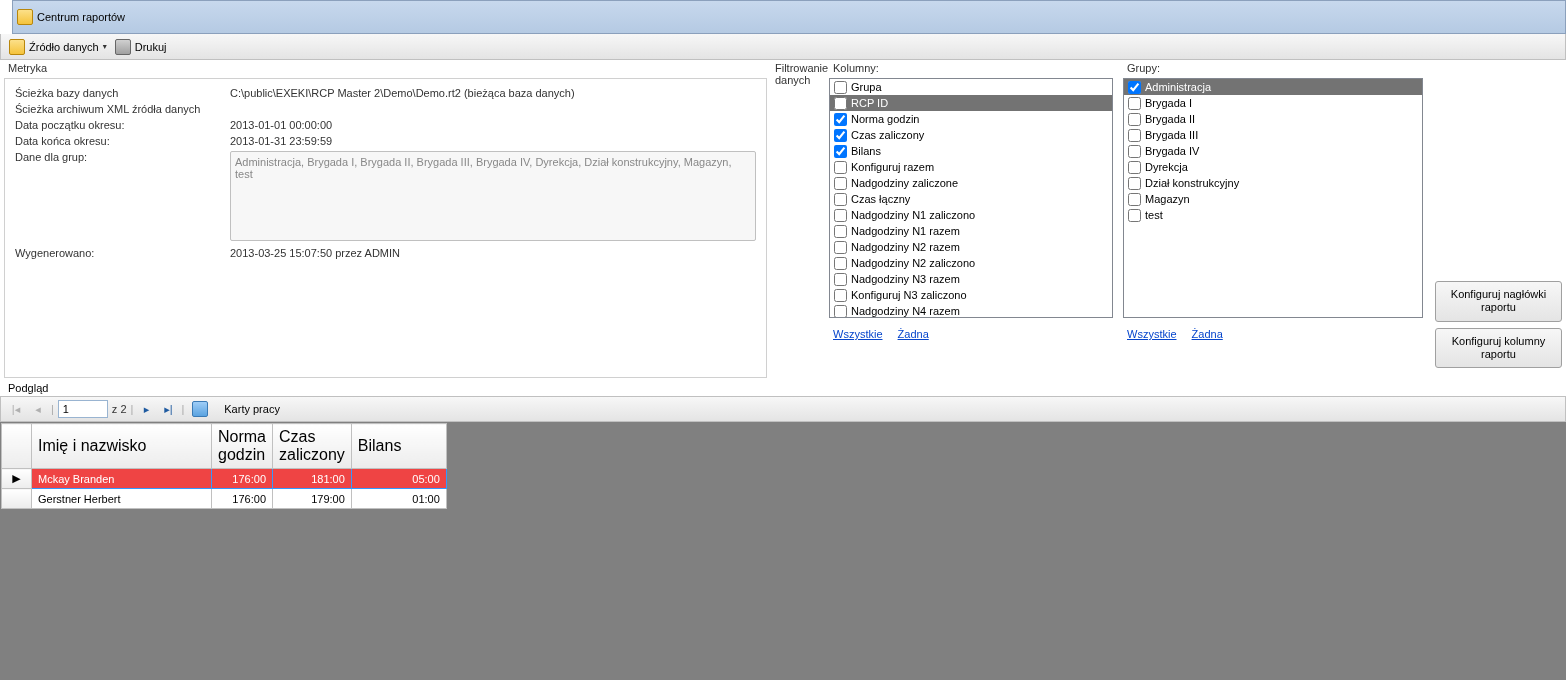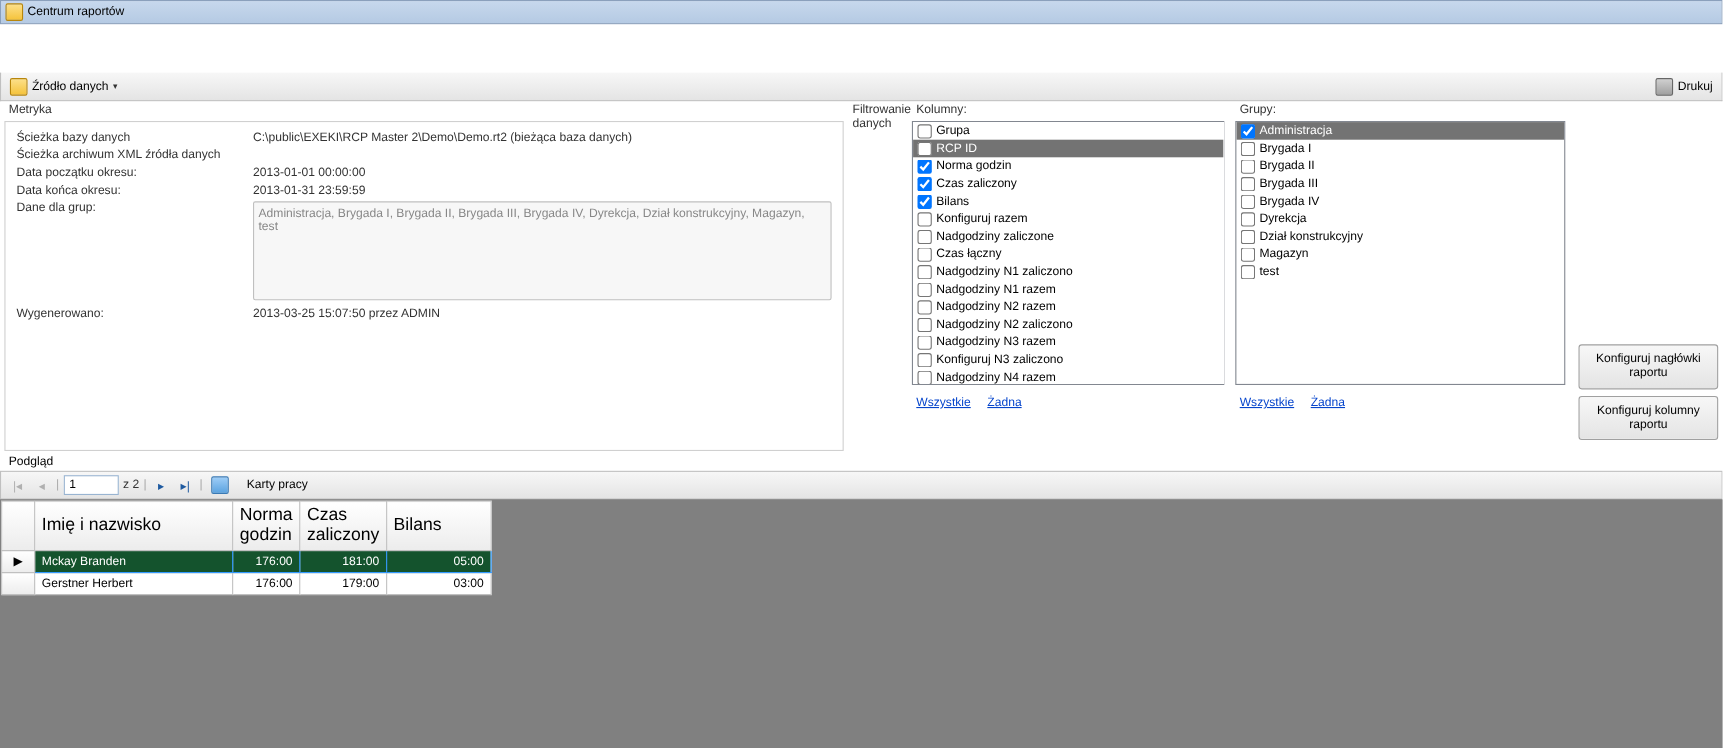--- a/index.html
+++ b/index.html
@@ -1,23 +1,23 @@
 <!DOCTYPE html>
 <html><head>
 <meta charset="utf-8">
 <style>
   * { box-sizing: border-box; margin: 0; padding: 0; }
   body { font-family: "Segoe UI", Tahoma, sans-serif; font-size: 11px; color: #000; background: #fff; width: 1566px; }
   
   
-  .title-bar { background: linear-gradient(#c7d8ed, #b5cae3); height: 22px; display: flex; align-items: center; padding-left: 4px; border: 1px solid #8ba0bc; }
+  .title-bar { background: linear-gradient(#c7d8ed, #b5cae3); height: 34px; display: flex; align-items: center; padding-left: 4px; border: 1px solid #8ba0bc; margin-left: 12px; }
   .title-bar .icon { width: 16px; height: 16px; margin-right: 4px; background: linear-gradient(#fce08a, #f5c33b); border: 1px solid #b8860b; border-radius: 2px; }
   
   
-  .toolbar { background: linear-gradient(#f7f7f7, #e4e4e4); height: 26px; display: flex; align-items: center; justify-content: space-between; border: 1px solid #c0c0c0; border-top: none; padding: 0 4px; margin-top: 44px; }
+  .toolbar { background: linear-gradient(#f7f7f7, #e4e4e4); height: 26px; display: flex; align-items: center; border: 1px solid #c0c0c0; border-top: none; padding: 0 4px; }
   .toolbar-left, .toolbar-right { display: flex; align-items: center; gap: 4px; }
   .toolbar-btn { display: flex; align-items: center; gap: 4px; padding: 2px 4px; cursor: pointer; }
   .folder-icon { width: 16px; height: 16px; background: linear-gradient(#fce08a, #f5c33b); border: 1px solid #b8860b; border-radius: 2px; }
   .print-icon { width: 16px; height: 16px; background: linear-gradient(#d0d0d0, #a0a0a0); border: 1px solid #666; border-radius: 2px; position: relative; }
   .dropdown-arrow { font-size: 8px; color: #333; }
 
   
   .main { display: flex; padding: 0 4px; gap: 4px; }
   .section-label { font-size: 11px; color: #333; padding: 2px 0 4px 4px; }
   
@@ -57,21 +57,21 @@
   .nav-text { color: #333; }
   .nav-icon-btn { display: flex; align-items: center; gap: 16px; padding: 2px 4px; cursor: pointer; }
   .chart-icon { width:16px; height:16px; background: linear-gradient(#9ecdf7,#5ba3e0); border:1px solid #3a7ab5; border-radius:2px;}
   
   
   .report-area { border: 1px solid #808080; background: #808080; height: 260px; overflow: auto; padding-right:0; }
   .report-table { background: #fff; border-collapse: collapse; }
   .report-table th { background: linear-gradient(#fff, #ececec); border: 1px solid #c0c0c0; font-weight: normal; padding: 4px 6px; text-align: left; font-size: 16px; height: 30px; }
   .report-table td { border: 1px solid #c0c0c0; padding: 2px 6px; font-size: 11px; height: 20px; }
   .report-table td.num { text-align: right; }
-  .report-table tr.selected td { background: #14532d; color: #fff; border-color:#3399ff; }
+  .report-table tr.selected td { background: #ef4444; color: #fff; border-color:#3399ff; }
   .row-indicator-cell { width: 30px; background: linear-gradient(#fff, #ececec) !important; color:#000 !important; text-align:center; border:1px solid #c0c0c0 !important;}
   .row-indicator { color: #000; }
 </style>
 </head>
 <body>
 
 <div class="title-bar">
   <span class="icon"></span>
   <span>Centrum raportów</span>
 </div>
@@ -284,17 +284,17 @@
           <td>Mckay Branden</td>
           <td class="num">176:00</td>
           <td class="num">181:00</td>
           <td class="num">05:00</td>
         </tr>
         <tr>
           <td class="row-indicator-cell"><span class="row-indicator"></span></td>
           <td>Gerstner Herbert</td>
           <td class="num">176:00</td>
           <td class="num">179:00</td>
-          <td class="num">03:00</td>
+          <td class="num">01:00</td>
         </tr>
       </tbody>
   </table>
 </div>
 
 </body></html>

